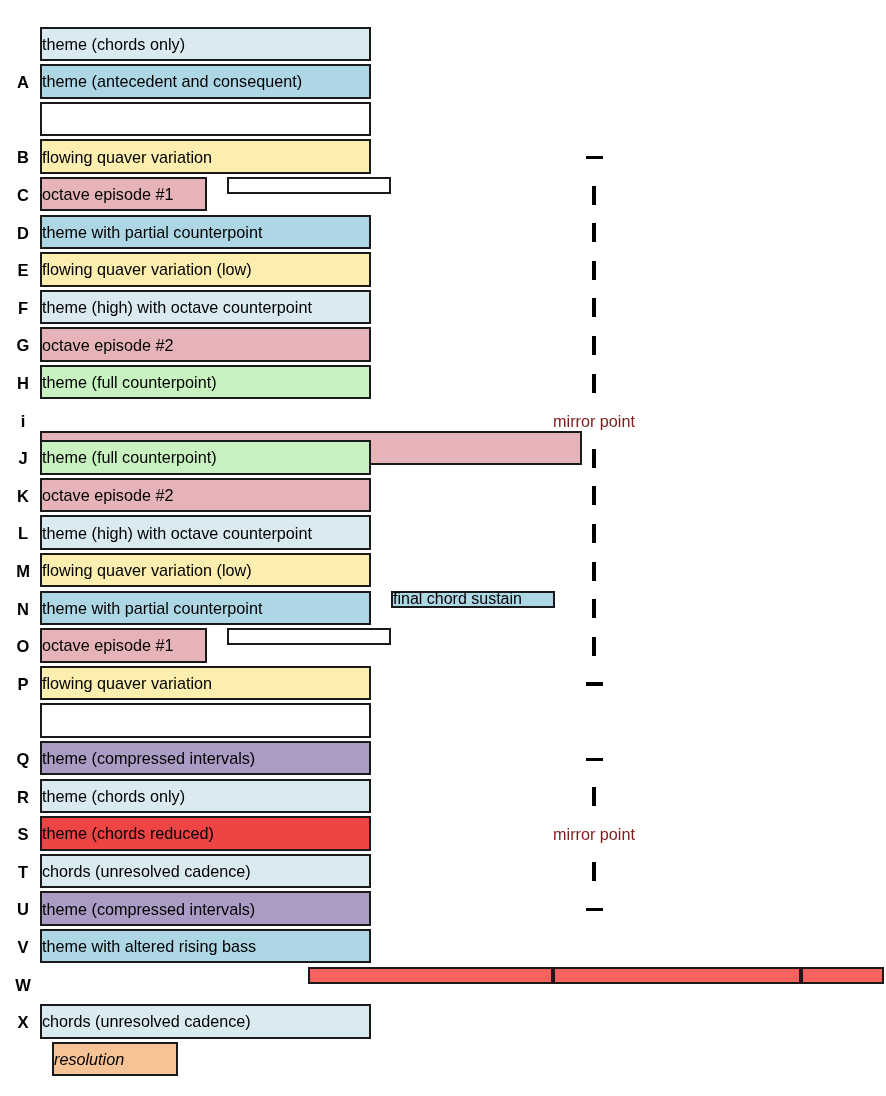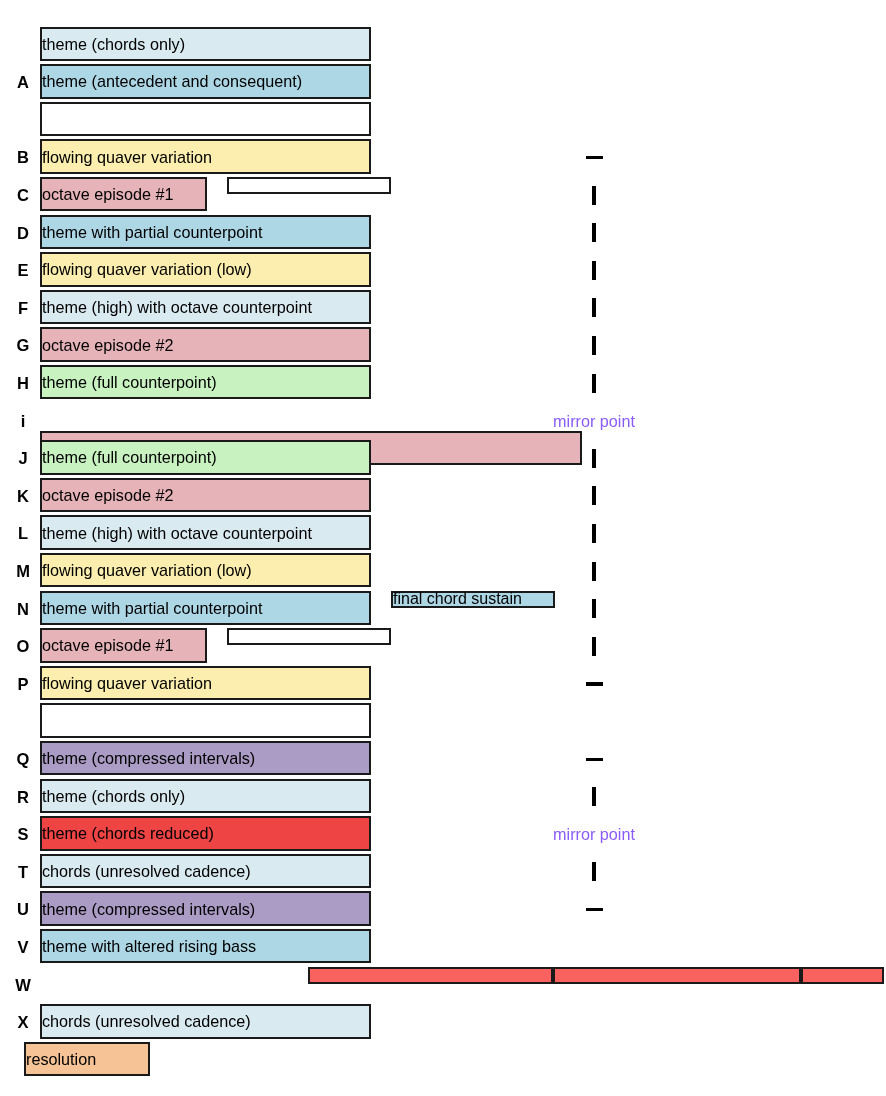--- a/index.html
+++ b/index.html
@@ -44,21 +44,21 @@
     position:absolute;top:0;height:37.6px;
     display:flex;align-items:center;justify-content:center;
   }
   .marker .dash{
     display:block;width:17px;height:3.2px;background:#000;
   }
   .marker .tick{
     display:block;width:3.2px;height:19px;background:#000;
   }
   .marker .mplabel{
-    font-size:16.2px;color:#8b5cf6;white-space:nowrap;line-height:1;
+    font-size:16.2px;color:#7f1d1d;white-space:nowrap;line-height:1;
   }
 </style>
 </head>
 <body>
 
 <div id="diagram">
     <div class="row" style="top: 26px;">
       <div class="bar" style="left: 40px; width: 331px; background: rgb(218, 234, 241);">
         <span class="txt">theme (chords only)</span>
       </div>
@@ -272,17 +272,17 @@
       <div class="seg" style="left: 533px; width: 248px; background: rgb(250, 98, 96);"></div>
       <div class="seg" style="left: 781px; width: 83px; background: rgb(250, 98, 96);"></div>
     </div>
     <div class="row" style="top: 1003.6px;">
       <div class="rowlabel">X</div>
       <div class="bar" style="left: 40px; width: 331px; background: rgb(218, 234, 241);">
         <span class="txt">chords (unresolved cadence)</span>
       </div>
     </div>
     <div class="row" style="top: 1041.2px;">
-      <div class="bar" style="left: 24px; width: 126px; background: rgb(245, 195, 149);">
+      <div class="bar" style="left: 52px; width: 126px; background: rgb(245, 195, 149); font-style: italic;">
         <span class="txt">resolution</span>
       </div>
     </div>
   </div>
 
 </body></html>

